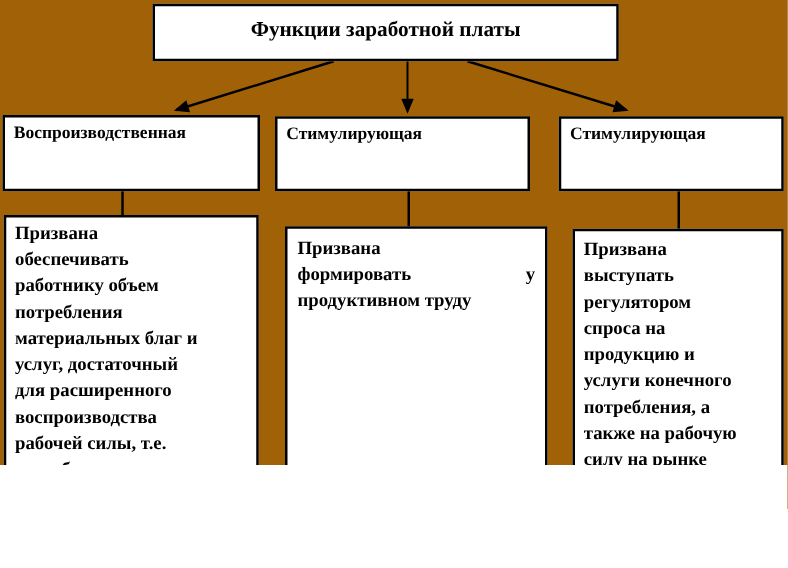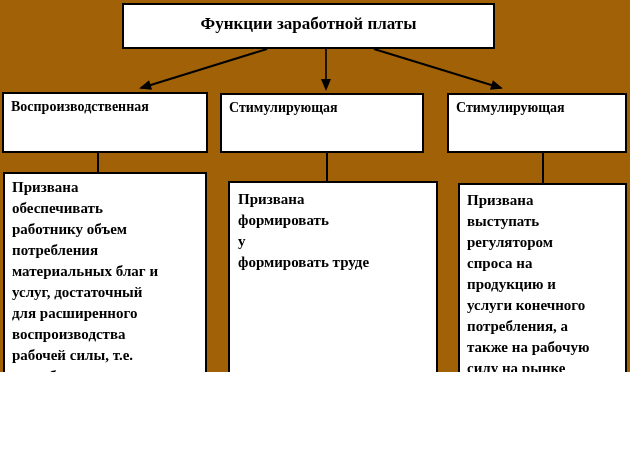--- a/index.html
+++ b/index.html
@@ -34,21 +34,21 @@
   .head-reg   { left: 447px; top: 93px; width: 180px; height: 60px; }
   .desc-box {
     font-size: 15px;
     line-height: 21px;
     overflow: hidden;
   }
   .desc-repro { left: 3px;   top: 172px; width: 204px; height: 274px; padding: 3px 6px 0 7px; }
   .desc-stim  { left: 228px; top: 181px; width: 210px; height: 266px; padding: 6px 8px 0 8px; }
   .desc-reg   { left: 458px; top: 183px; width: 169px; height: 264px; padding: 5px 5px 0 7px; }
   .pre-lines { white-space: pre-line; }
-  .jrow { display: flex; justify-content: space-between; flex-direction: column; }
+  .jrow { display: flex; justify-content: space-between; }
   #connectors {
     position: absolute; left: 0; top: 0;
     width: 630px; height: 454px;
     pointer-events: none;
   }
 </style>
 </head>
 <body>
 
 <div id="canvas">
@@ -94,21 +94,21 @@
 физическому и
 интеллектуальному
 труду</div>
 
   <div class="box desc-box desc-stim">
     <div>Призвана</div>
     <div class="jrow">
       <span>формировать</span>
       <span>у</span>
     </div>
-    <div>формировать труде</div>
+    <div>продуктивном труду</div>
   </div>
 
   <div class="box desc-box desc-reg pre-lines">Призвана
 выступать
 регулятором
 спроса на
 продукцию и
 услуги конечного
 потребления, а
 также на рабочую

